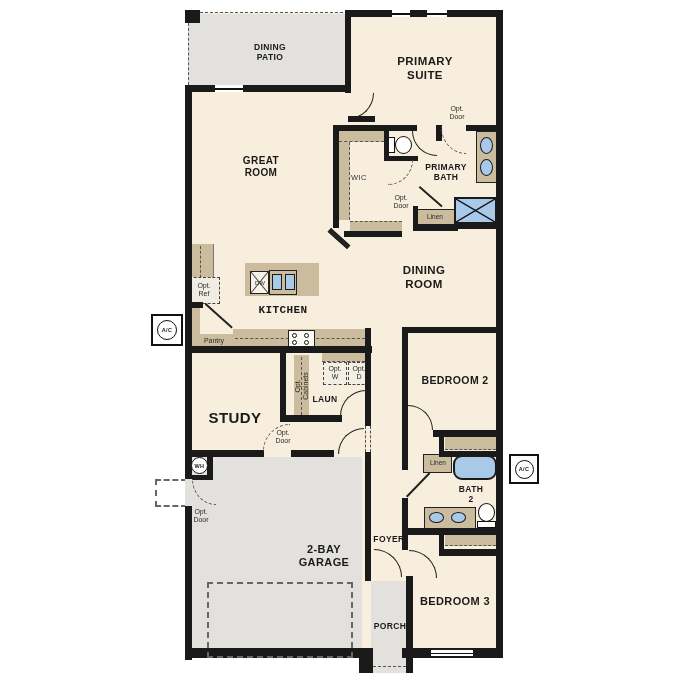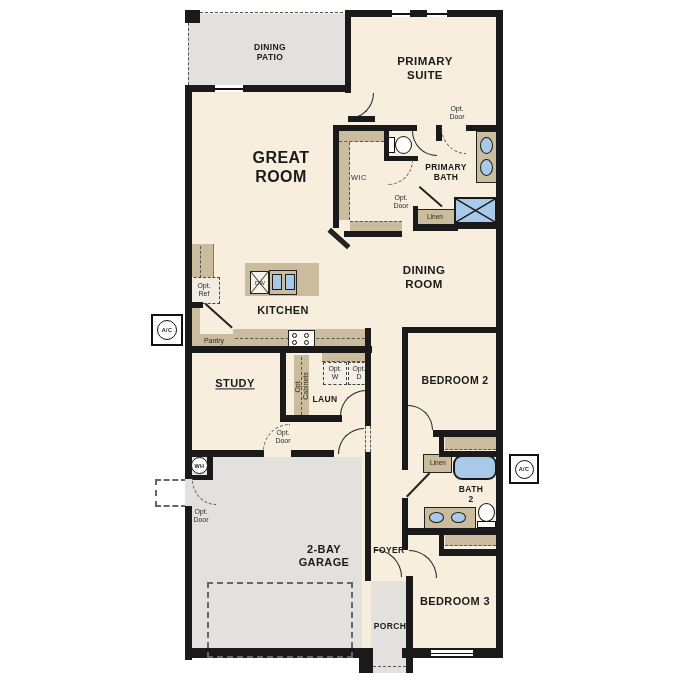--- a/index.html
+++ b/index.html
@@ -210,37 +210,37 @@
   </div>
   <div class="acbox" style="left:509px;top:454px;width:30px;height:30px;">
     <span class="circ" style="left:4px;top:4px;width:19px;height:19px;"></span>
     <span class="lbl" style="left:50%;top:50%;font-size:5.5px;">A/C</span>
   </div>
 
   <span class="lbl" style="left:270px;top:52px;font-size:8.5px;">DINING
 PATIO</span>
   <span class="lbl" style="left:425px;top:69px;font-size:11.5px;">PRIMARY
 SUITE</span>
-  <span class="lbl" style="left:261px;top:167px;font-size:16px;margin-left:20px;">GREAT
+  <span class="lbl" style="left:261px;top:167px;font-size:10px;">GREAT
 ROOM</span>
   <span class="lbl" style="left:359px;top:177px;font-size:7.5px;font-weight:normal;color:#333;">WIC</span>
   <span class="lbl" style="left:446px;top:172px;font-size:8.5px;">PRIMARY
 BATH</span>
   <span class="lbl" style="left:424px;top:278px;font-size:11.5px;">DINING
 ROOM</span>
-  <span class="lbl" style="left:283px;top:311px;font-size:11px;">KITCHEN</span>
-  <span class="lbl" style="left:235px;top:384px;font-size:11px;text-decoration:underline;">STUDY</span>
+  <span class="lbl" style="left:283px;top:311px;font-size:11px;font-family:Liberation Mono, monospace;">KITCHEN</span>
+  <span class="lbl" style="left:235px;top:418px;font-size:15px;">STUDY</span>
   <span class="lbl" style="left:325px;top:399px;font-size:8.5px;">LAUN</span>
   <span class="lbl" style="left:455px;top:380px;font-size:10.5px;">BEDROOM 2</span>
   <span class="lbl" style="left:471px;top:494px;font-size:8.5px;">BATH
 2</span>
   <span class="lbl" style="left:455px;top:602px;font-size:11px;">BEDROOM 3</span>
   <span class="lbl" style="left:280px;top:556px;font-size:11px;margin-left:44px;">2-BAY
 GARAGE</span>
-  <span class="lbl" style="left:389px;top:539px;font-size:8.5px;margin-top:11px;">FOYER</span>
+  <span class="lbl" style="left:389px;top:539px;font-size:8.5px;">FOYER</span>
   <span class="lbl" style="left:390px;top:626px;font-size:8.5px;">PORCH</span>
 
   <span class="sm" style="left:457px;top:113px;">Opt.
 Door</span>
   <span class="sm" style="left:401px;top:202px;">Opt.
 Door</span>
   <span class="sm" style="left:283px;top:437px;">Opt.
 Door</span>
   <span class="sm" style="left:201px;top:516px;">Opt.
 Door</span>

